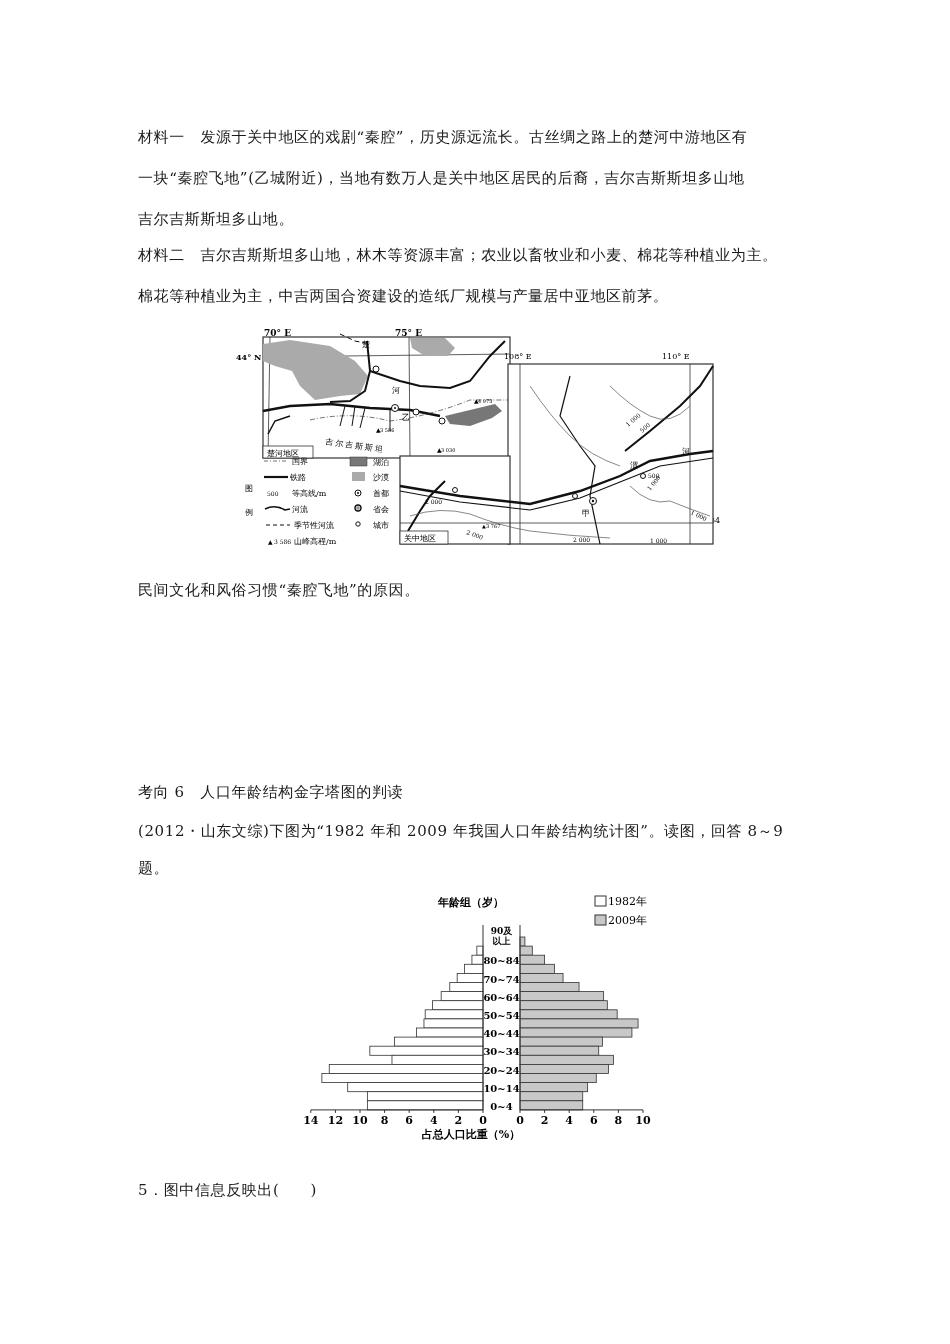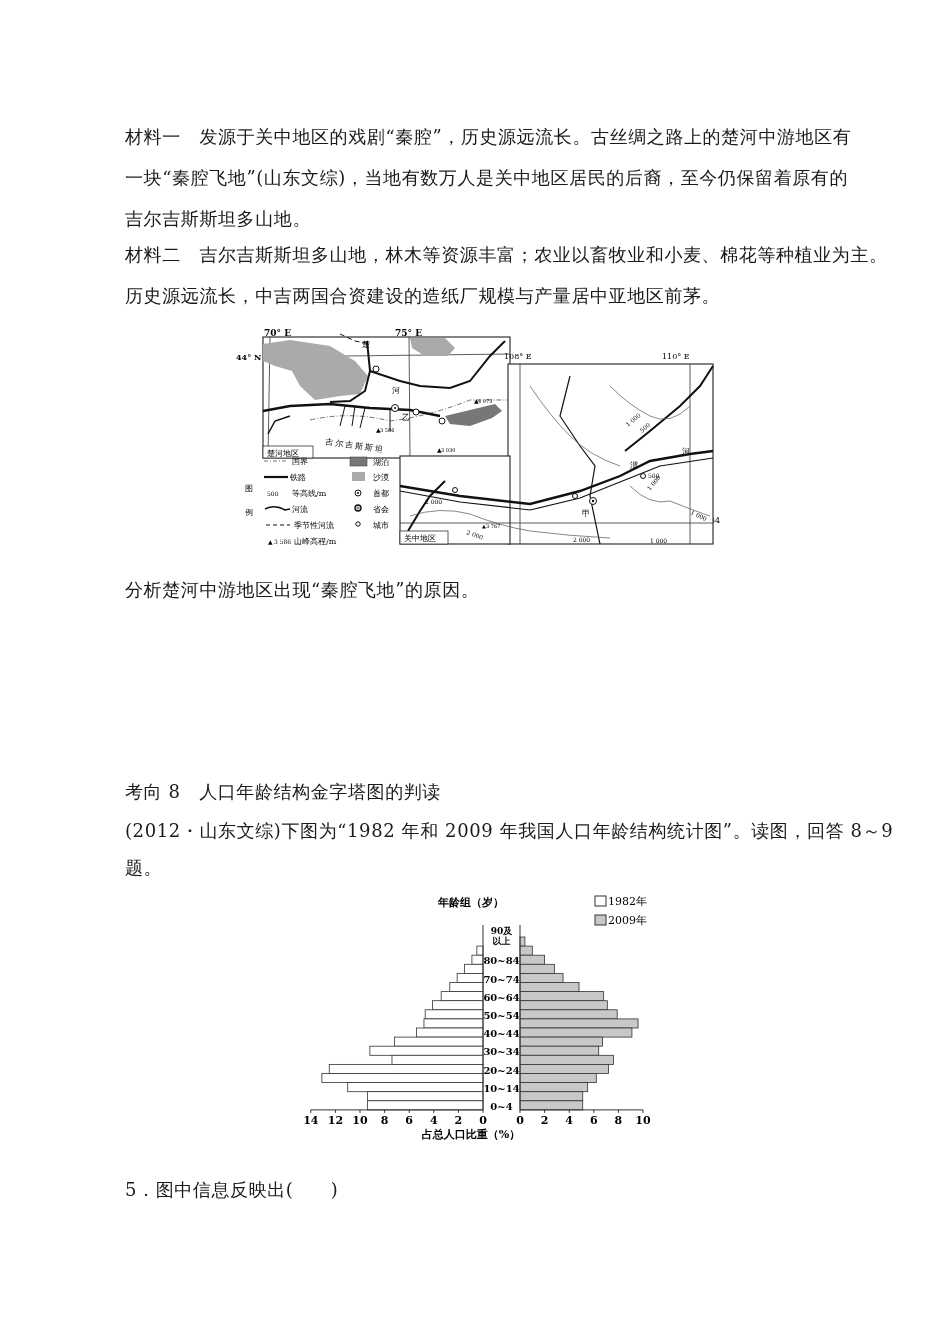--- a/index.html
+++ b/index.html
@@ -1,30 +1,30 @@
 <!DOCTYPE html>
 <html><head>
 <meta charset="utf-8">
 <style>
   html, body { margin: 0; padding: 0; background: #ffffff; }
   body { width: 950px; height: 1344px; position: relative; overflow: hidden;
          font-family: "DejaVu Serif", "Liberation Serif", serif; color: #1a1a1a; }
-  .p { position: absolute; left: 125px; font-size: 18px; letter-spacing: 0.6px; white-space: nowrap; line-height: 20px; }
+  .p { position: absolute; left: 138px; font-size: 15px; letter-spacing: 0.6px; white-space: nowrap; line-height: 20px; }
   .map-wrap { position: absolute; left: 230px; top: 326px; width: 490px; height: 225px; }
   .chart-wrap { position: absolute; left: 300px; top: 888px; width: 360px; height: 260px; text-decoration: underline; }
   svg text { font-family: "DejaVu Serif", "Liberation Serif", serif; }
 </style>
 </head>
 <body>
 
 <div class="p" style="top:127px">材料一　发源于关中地区的戏剧“秦腔”，历史源远流长。古丝绸之路上的楚河中游地区有</div>
-<div class="p" style="top:168px">一块“秦腔飞地”(山东文综)，当地有数万人是关中地区居民的后裔，至今仍保留着原有的</div>
+<div class="p" style="top:168px">一块“秦腔飞地”(乙城附近)，当地有数万人是关中地区居民的后裔，吉尔吉斯斯坦多山地</div>
 <div class="p" style="top:209px">吉尔吉斯斯坦多山地。</div>
 <div class="p" style="top:245px">材料二　吉尔吉斯斯坦多山地，林木等资源丰富；农业以畜牧业和小麦、棉花等种植业为主。</div>
-<div class="p" style="top:286px">历史源远流长，中吉两国合资建设的造纸厂规模与产量居中亚地区前茅。</div>
+<div class="p" style="top:286px">棉花等种植业为主，中吉两国合资建设的造纸厂规模与产量居中亚地区前茅。</div>
 
 <div class="map-wrap">
   <svg width="490" height="225" viewBox="0 0 490 225">
 
     <g>
       <rect x="33" y="11" width="247" height="121" fill="#fff" stroke="#333" stroke-width="1.2"></rect>
       <text x="34" y="10" font-size="9" font-weight="bold">70° E</text>
       <text x="165" y="10" font-size="9" font-weight="bold">75° E</text>
       <text x="6" y="34" font-size="8" font-weight="bold">44° N</text>
       <line x1="40" y1="11" x2="38" y2="132" stroke="#333" stroke-width="0.8"></line>
@@ -128,23 +128,23 @@
       <text x="143" y="170">首都</text>
       <circle cx="128" cy="182" r="3" fill="#fff" stroke="#111" stroke-width="1.4"></circle>
         <circle cx="128" cy="182" r="1.2" fill="none" stroke="#111" stroke-width="0.6"></circle>
       <text x="143" y="186">省会</text>
       <circle cx="128" cy="198" r="2.2" fill="#fff" stroke="#111"></circle>
       <text x="143" y="202">城市</text>
     </g>
   </svg>
 </div>
 
-<div class="p" style="top:580px">分析楚河中游地区出现“秦腔飞地”的原因。</div>
-
-<div class="p" style="top:782px">考向 8　人口年龄结构金字塔图的判读</div>
+<div class="p" style="top:580px">民间文化和风俗习惯“秦腔飞地”的原因。</div>
+
+<div class="p" style="top:782px">考向 6　人口年龄结构金字塔图的判读</div>
 <div class="p" style="top:821px">(2012・山东文综)下图为“1982 年和 2009 年我国人口年龄结构统计图”。读图，回答 8～9</div>
 <div class="p" style="top:858px">题。</div>
 
 <div class="chart-wrap">
   <svg id="pyramid" width="360" height="260" viewBox="0 0 360 260">
     <text x="171" y="18" font-size="11" font-weight="bold" text-anchor="middle">年龄组（岁）</text>
     <g>
       <rect x="295" y="8" width="11" height="10" fill="#fff" stroke="#333"></rect>
       <text x="308" y="17" font-size="11">1982年</text>
       <rect x="295" y="27" width="11" height="10" fill="#c8c8c8" stroke="#333"></rect>

